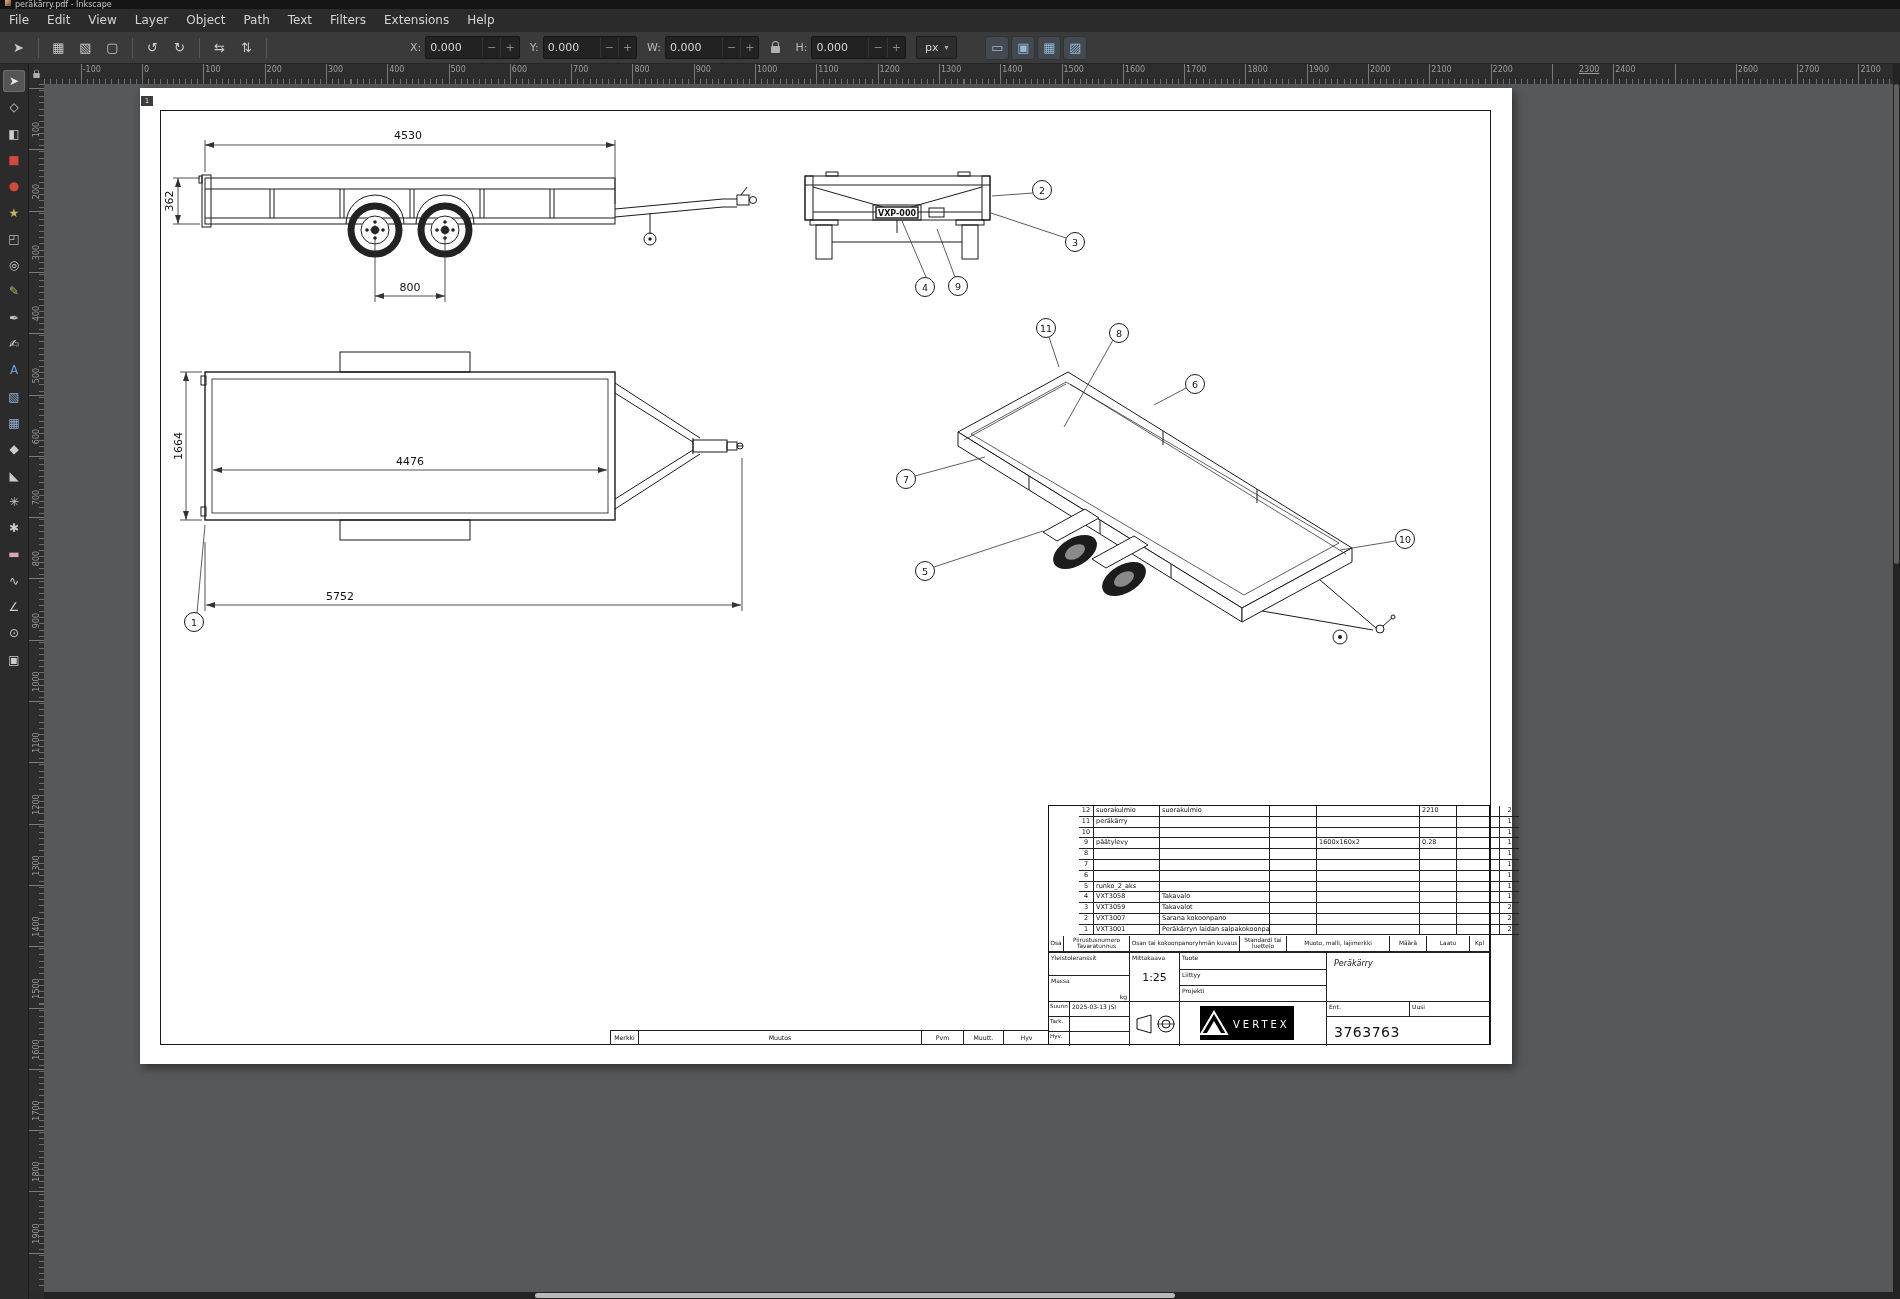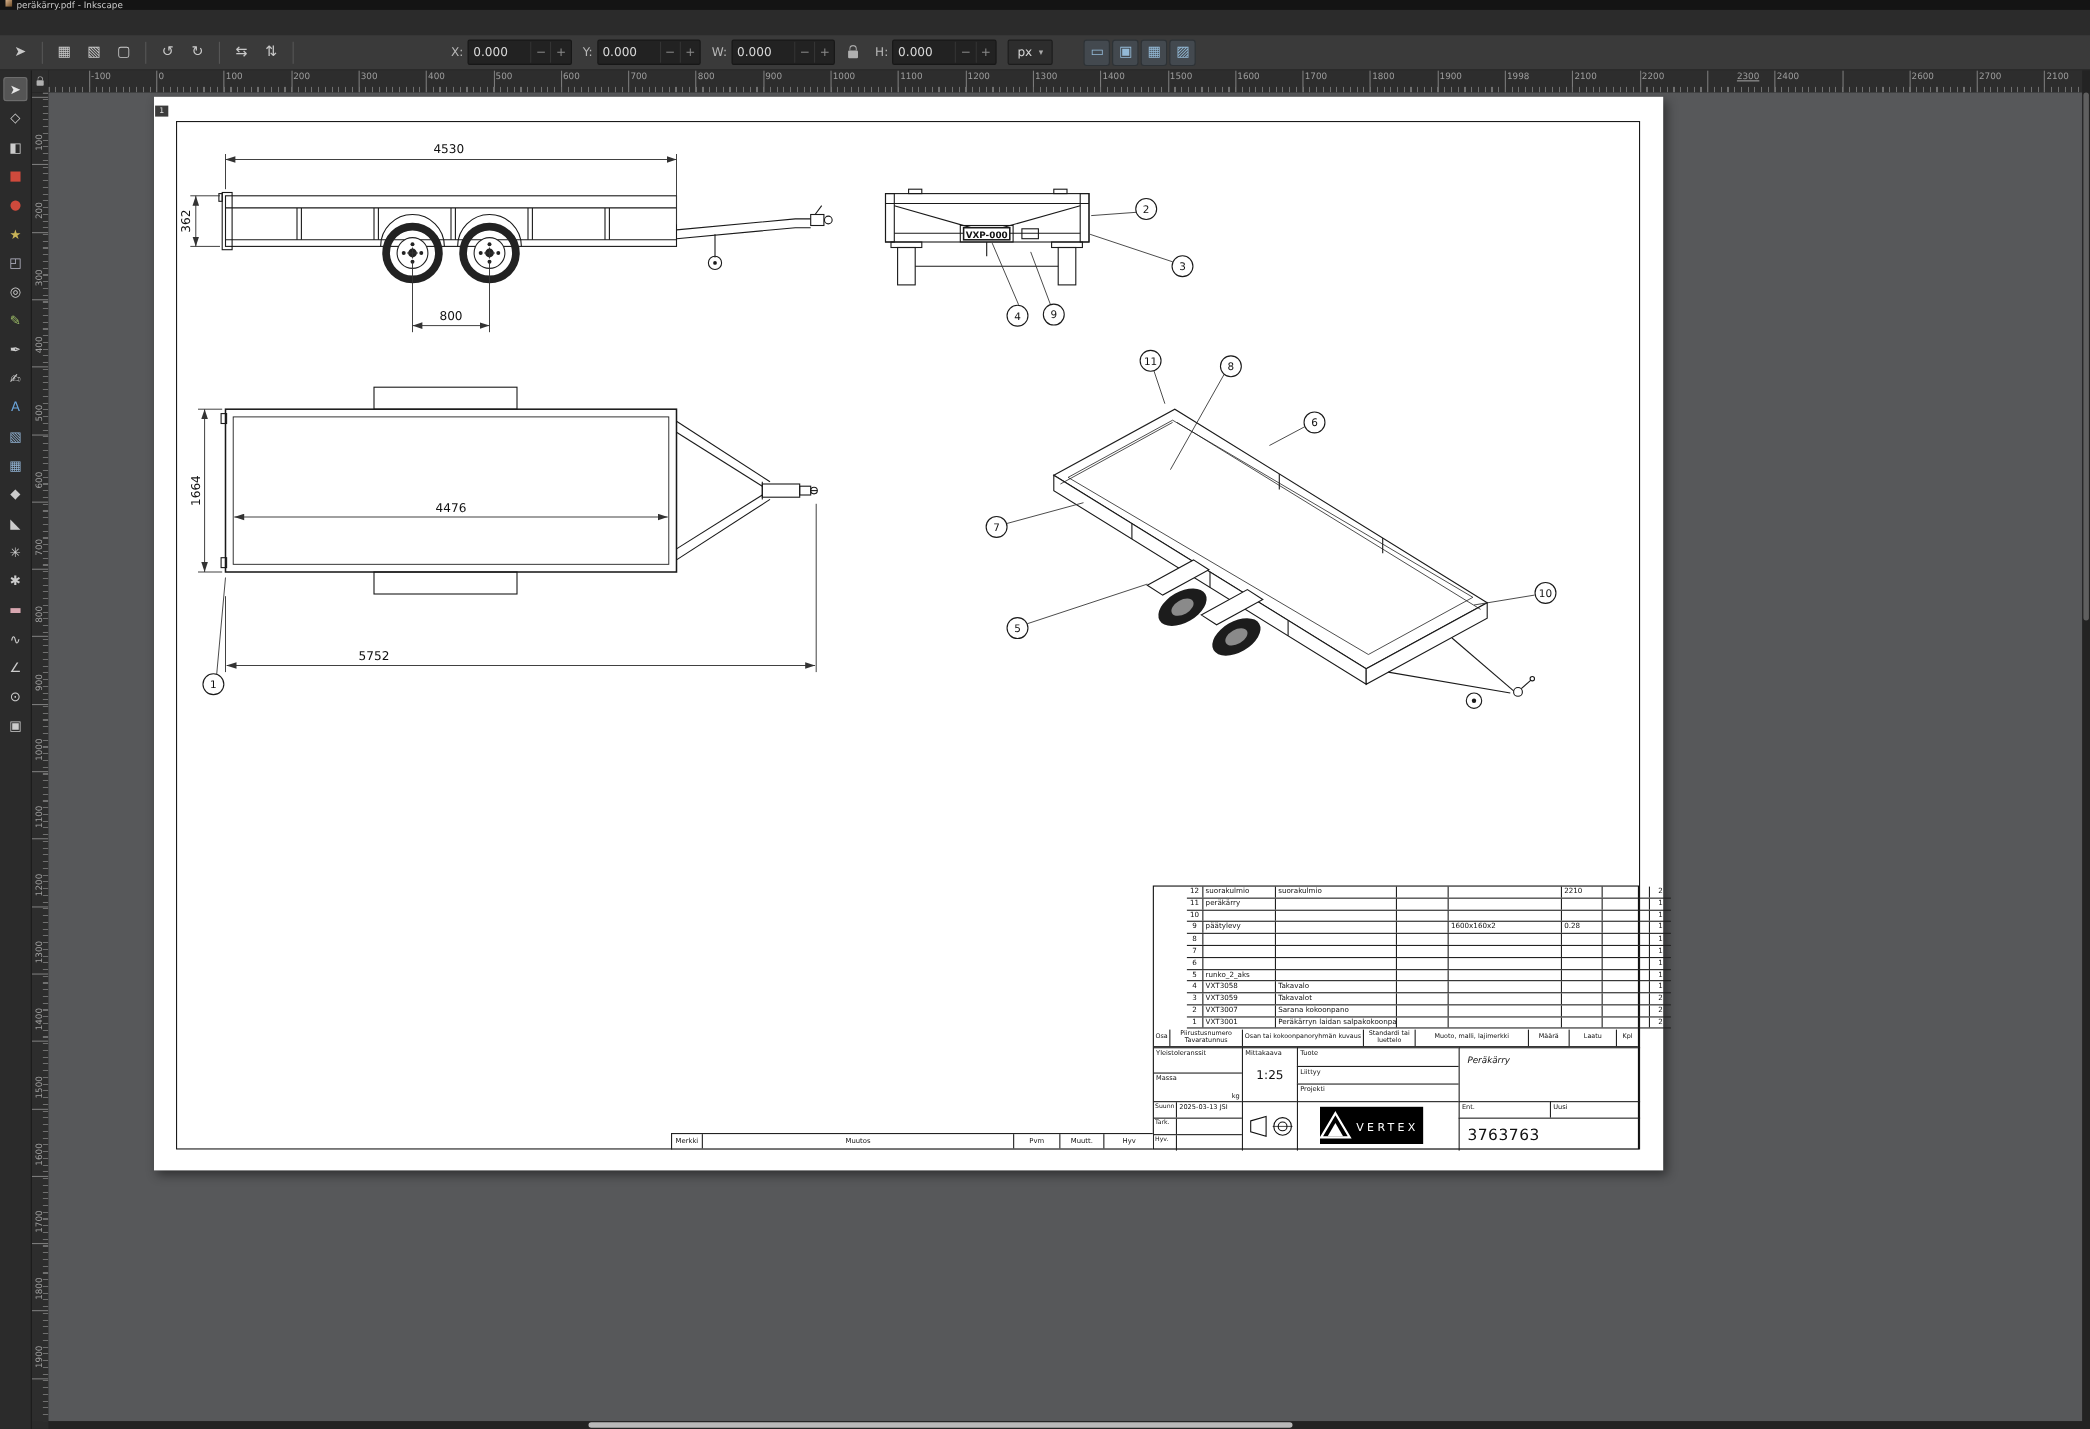--- a/index.html
+++ b/index.html
@@ -113,20 +113,32 @@
 </head>
 <body>
 
 <div id="app">
 
   <div class="titlebar">
     <span class="app-icon"></span>
     <span>peräkärry.pdf - Inkscape</span>
   </div>
 
+  <div class="menubar">
+      <div class="menu-item">File</div>
+      <div class="menu-item">Edit</div>
+      <div class="menu-item">View</div>
+      <div class="menu-item">Layer</div>
+      <div class="menu-item">Object</div>
+      <div class="menu-item">Path</div>
+      <div class="menu-item">Text</div>
+      <div class="menu-item">Filters</div>
+      <div class="menu-item">Extensions</div>
+      <div class="menu-item">Help</div>
+    </div>
 
   <div class="toolbar">
     <div class="tb-group">
         <div class="tb-btn">➤</div>
         <div class="tb-sep"></div>
         <div class="tb-btn">▦</div>
         <div class="tb-btn">▧</div>
         <div class="tb-btn">▢</div>
         <div class="tb-sep"></div>
         <div class="tb-btn">↺</div>
@@ -224,21 +236,21 @@
       <div class="h-num" style="left: 1019.5px;">1500</div>
       <div class="h-tick" style="left: 1078.8px;"></div>
       <div class="h-num" style="left: 1080.8px;">1600</div>
       <div class="h-tick" style="left: 1140.1px;"></div>
       <div class="h-num" style="left: 1142.1px;">1700</div>
       <div class="h-tick" style="left: 1201.4px;"></div>
       <div class="h-num" style="left: 1203.4px;">1800</div>
       <div class="h-tick" style="left: 1262.7px;"></div>
       <div class="h-num" style="left: 1264.7px;">1900</div>
       <div class="h-tick" style="left: 1324px;"></div>
-      <div class="h-num" style="left: 1326px;">1998</div>
+      <div class="h-num" style="left: 1326px;">2000</div>
       <div class="h-tick" style="left: 1385.3px;"></div>
       <div class="h-num" style="left: 1387.3px;">2100</div>
       <div class="h-tick" style="left: 1446.6px;"></div>
       <div class="h-num" style="left: 1448.6px;">2200</div>
       <div class="h-tick" style="left: 1507.9px;"></div>
       <div class="h-num" style="left: 1535px; text-decoration: underline;">2300</div>
       <div class="h-tick" style="left: 1569.2px;"></div>
       <div class="h-num" style="left: 1571.2px;">2400</div>
       <div class="h-tick" style="left: 1630.5px;"></div>
       <div class="h-num" style="left: 1632.5px; margin-top: 36px;">2500</div>

